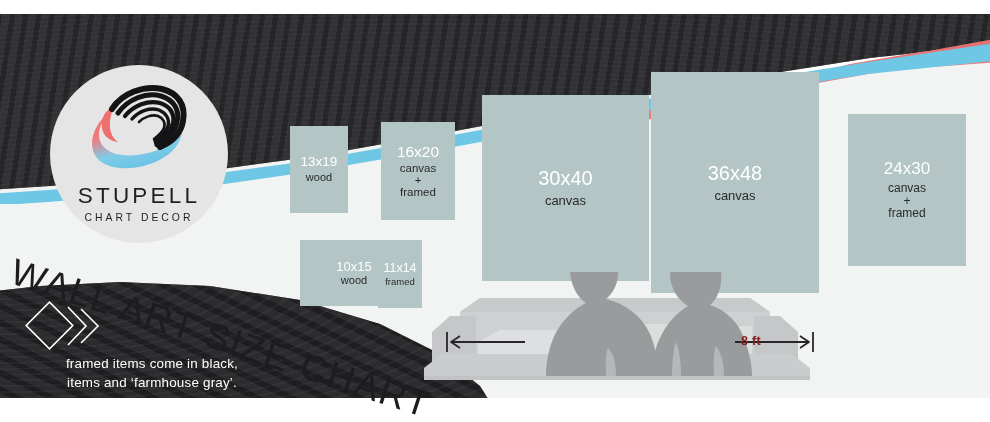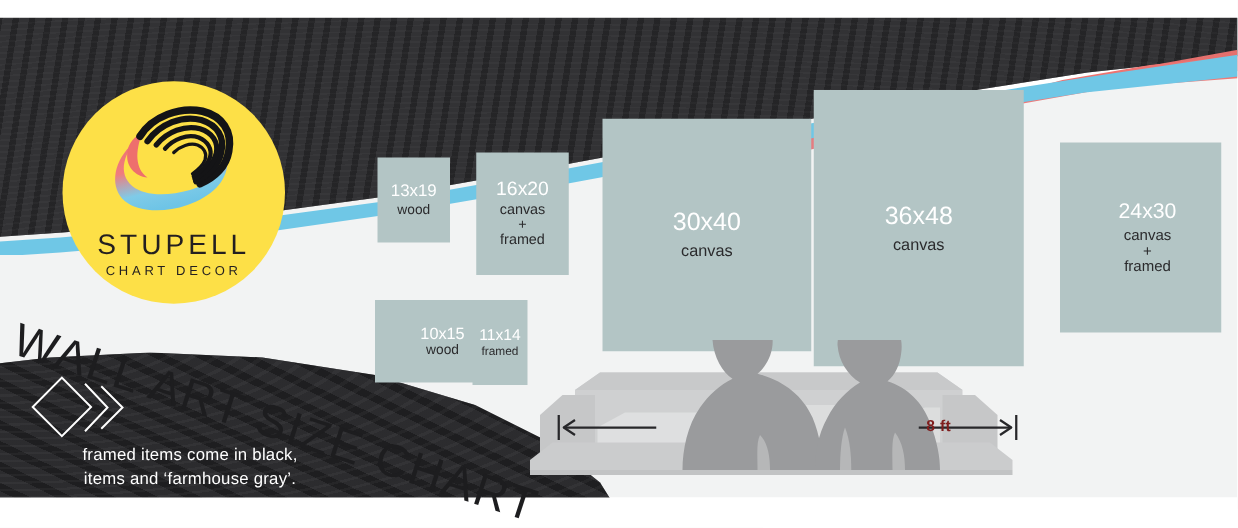--- a/index.html
+++ b/index.html
@@ -82,21 +82,21 @@
 
   
   .panel{position:absolute;left:0;top:160px;width:990px;height:238px;background:#f2f3f3;}
   .panel-top{position:absolute;left:290px;top:60px;width:700px;height:110px;background:#f2f3f3;
     clip-path:polygon(0 78px,120px 62px,260px 40px,400px 22px,540px 10px,700px 0,
       700px 110px,0 110px);}
 
   
   .logo-circle{
     position:absolute;left:50px;top:65px;width:178px;height:178px;
-    border-radius:50%;background:#fde047;
+    border-radius:50%;background:#e5e5e5;
   }
   .logo-mark{position:absolute;left:28px;top:14px;width:122px;height:104px;}
   .logo-name{
     position:absolute;left:0;right:0;top:118px;text-align:center;
     font-size:22.5px;letter-spacing:3.2px;color:#231f20;font-weight:400;
   }
   .logo-sub{
     position:absolute;left:0;right:0;top:147px;text-align:center;
     font-size:10.4px;letter-spacing:3.0px;color:#231f20;font-weight:400;
   }
@@ -118,21 +118,21 @@
 
   
   .frame{
     position:absolute;background:#b3c5c5;
     display:flex;flex-direction:column;align-items:center;justify-content:center;
     text-align:center;line-height:1.04;
   }
   .frame .sz{color:#ffffff;font-weight:400;}
   .frame .kind{color:#2a2a2c;font-weight:400;}
 
-  .f-13x19{left:302px;top:126px;width:58px;height:68px;}
+  .f-13x19{left:290px;top:126px;width:58px;height:87px;}
   .f-13x19 .sz{font-size:13.5px;}
   .f-13x19 .kind{font-size:11px;margin-top:3px;}
 
   .f-16x20{left:381px;top:122px;width:74px;height:98px;}
   .f-16x20 .sz{font-size:15.5px;}
   .f-16x20 .kind{font-size:11.5px;margin-top:3px;}
 
   .f-10x15{left:300px;top:240px;width:50px;height:66px;padding-left:29px;}
   .f-10x15 .sz{font-size:13px;}
   .f-10x15 .kind{font-size:11px;margin-top:2px;}
@@ -142,21 +142,21 @@
   .f-11x14 .kind{font-size:9.5px;margin-top:2px;}
 
   .f-30x40{left:482px;top:95px;width:167px;height:186px;}
   .f-30x40 .sz{font-size:20px;}
   .f-30x40 .kind{font-size:13px;margin-top:5px;}
 
   .f-36x48{left:651px;top:72px;width:168px;height:221px;}
   .f-36x48 .sz{font-size:20px;}
   .f-36x48 .kind{font-size:13px;margin-top:5px;}
 
-  .f-24x30{left:848px;top:114px;width:118px;height:152px;padding-left:11px;}
+  .f-24x30{left:848px;top:114px;width:118px;height:152px;}
   .f-24x30 .sz{font-size:17px;}
   .f-24x30 .kind{font-size:12px;margin-top:4px;}
 
   
   .scene{position:absolute;left:420px;top:272px;width:570px;height:126px;}
   .ft-label{
     position:absolute;left:741px;top:334px;
     font-size:12.5px;font-weight:bold;color:#7f1d1d;letter-spacing:.3px;
   }
 </style>

